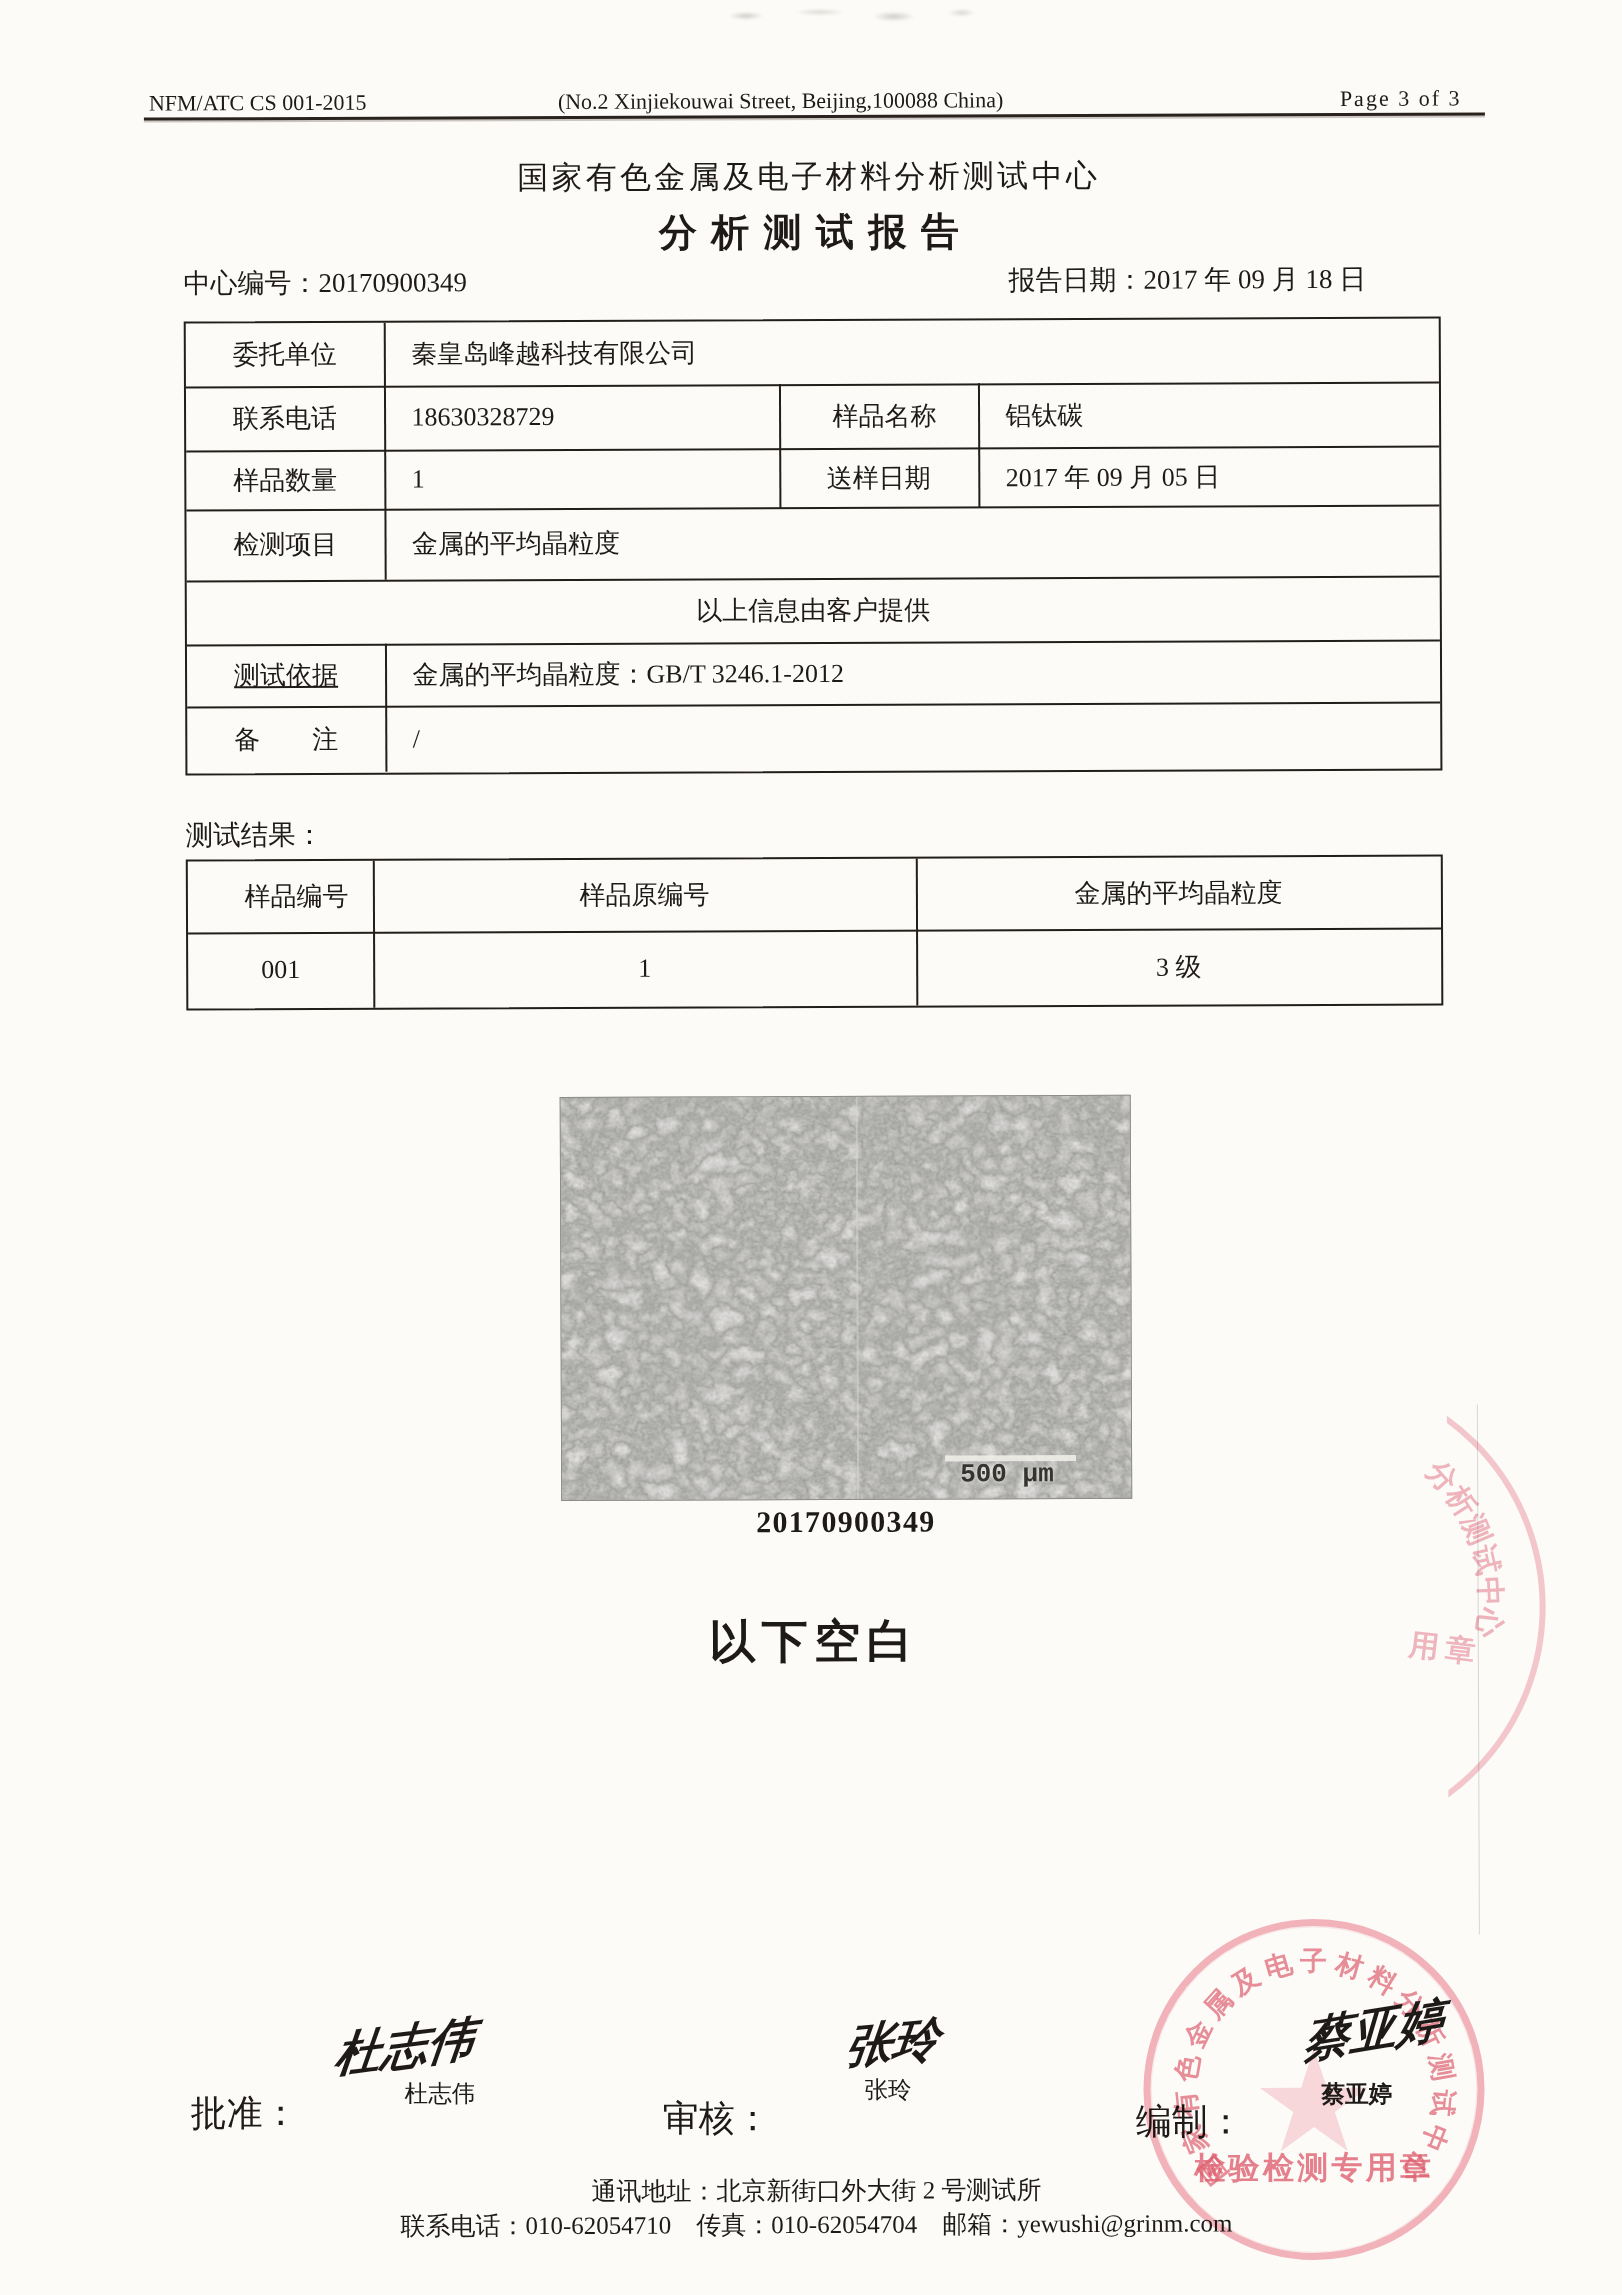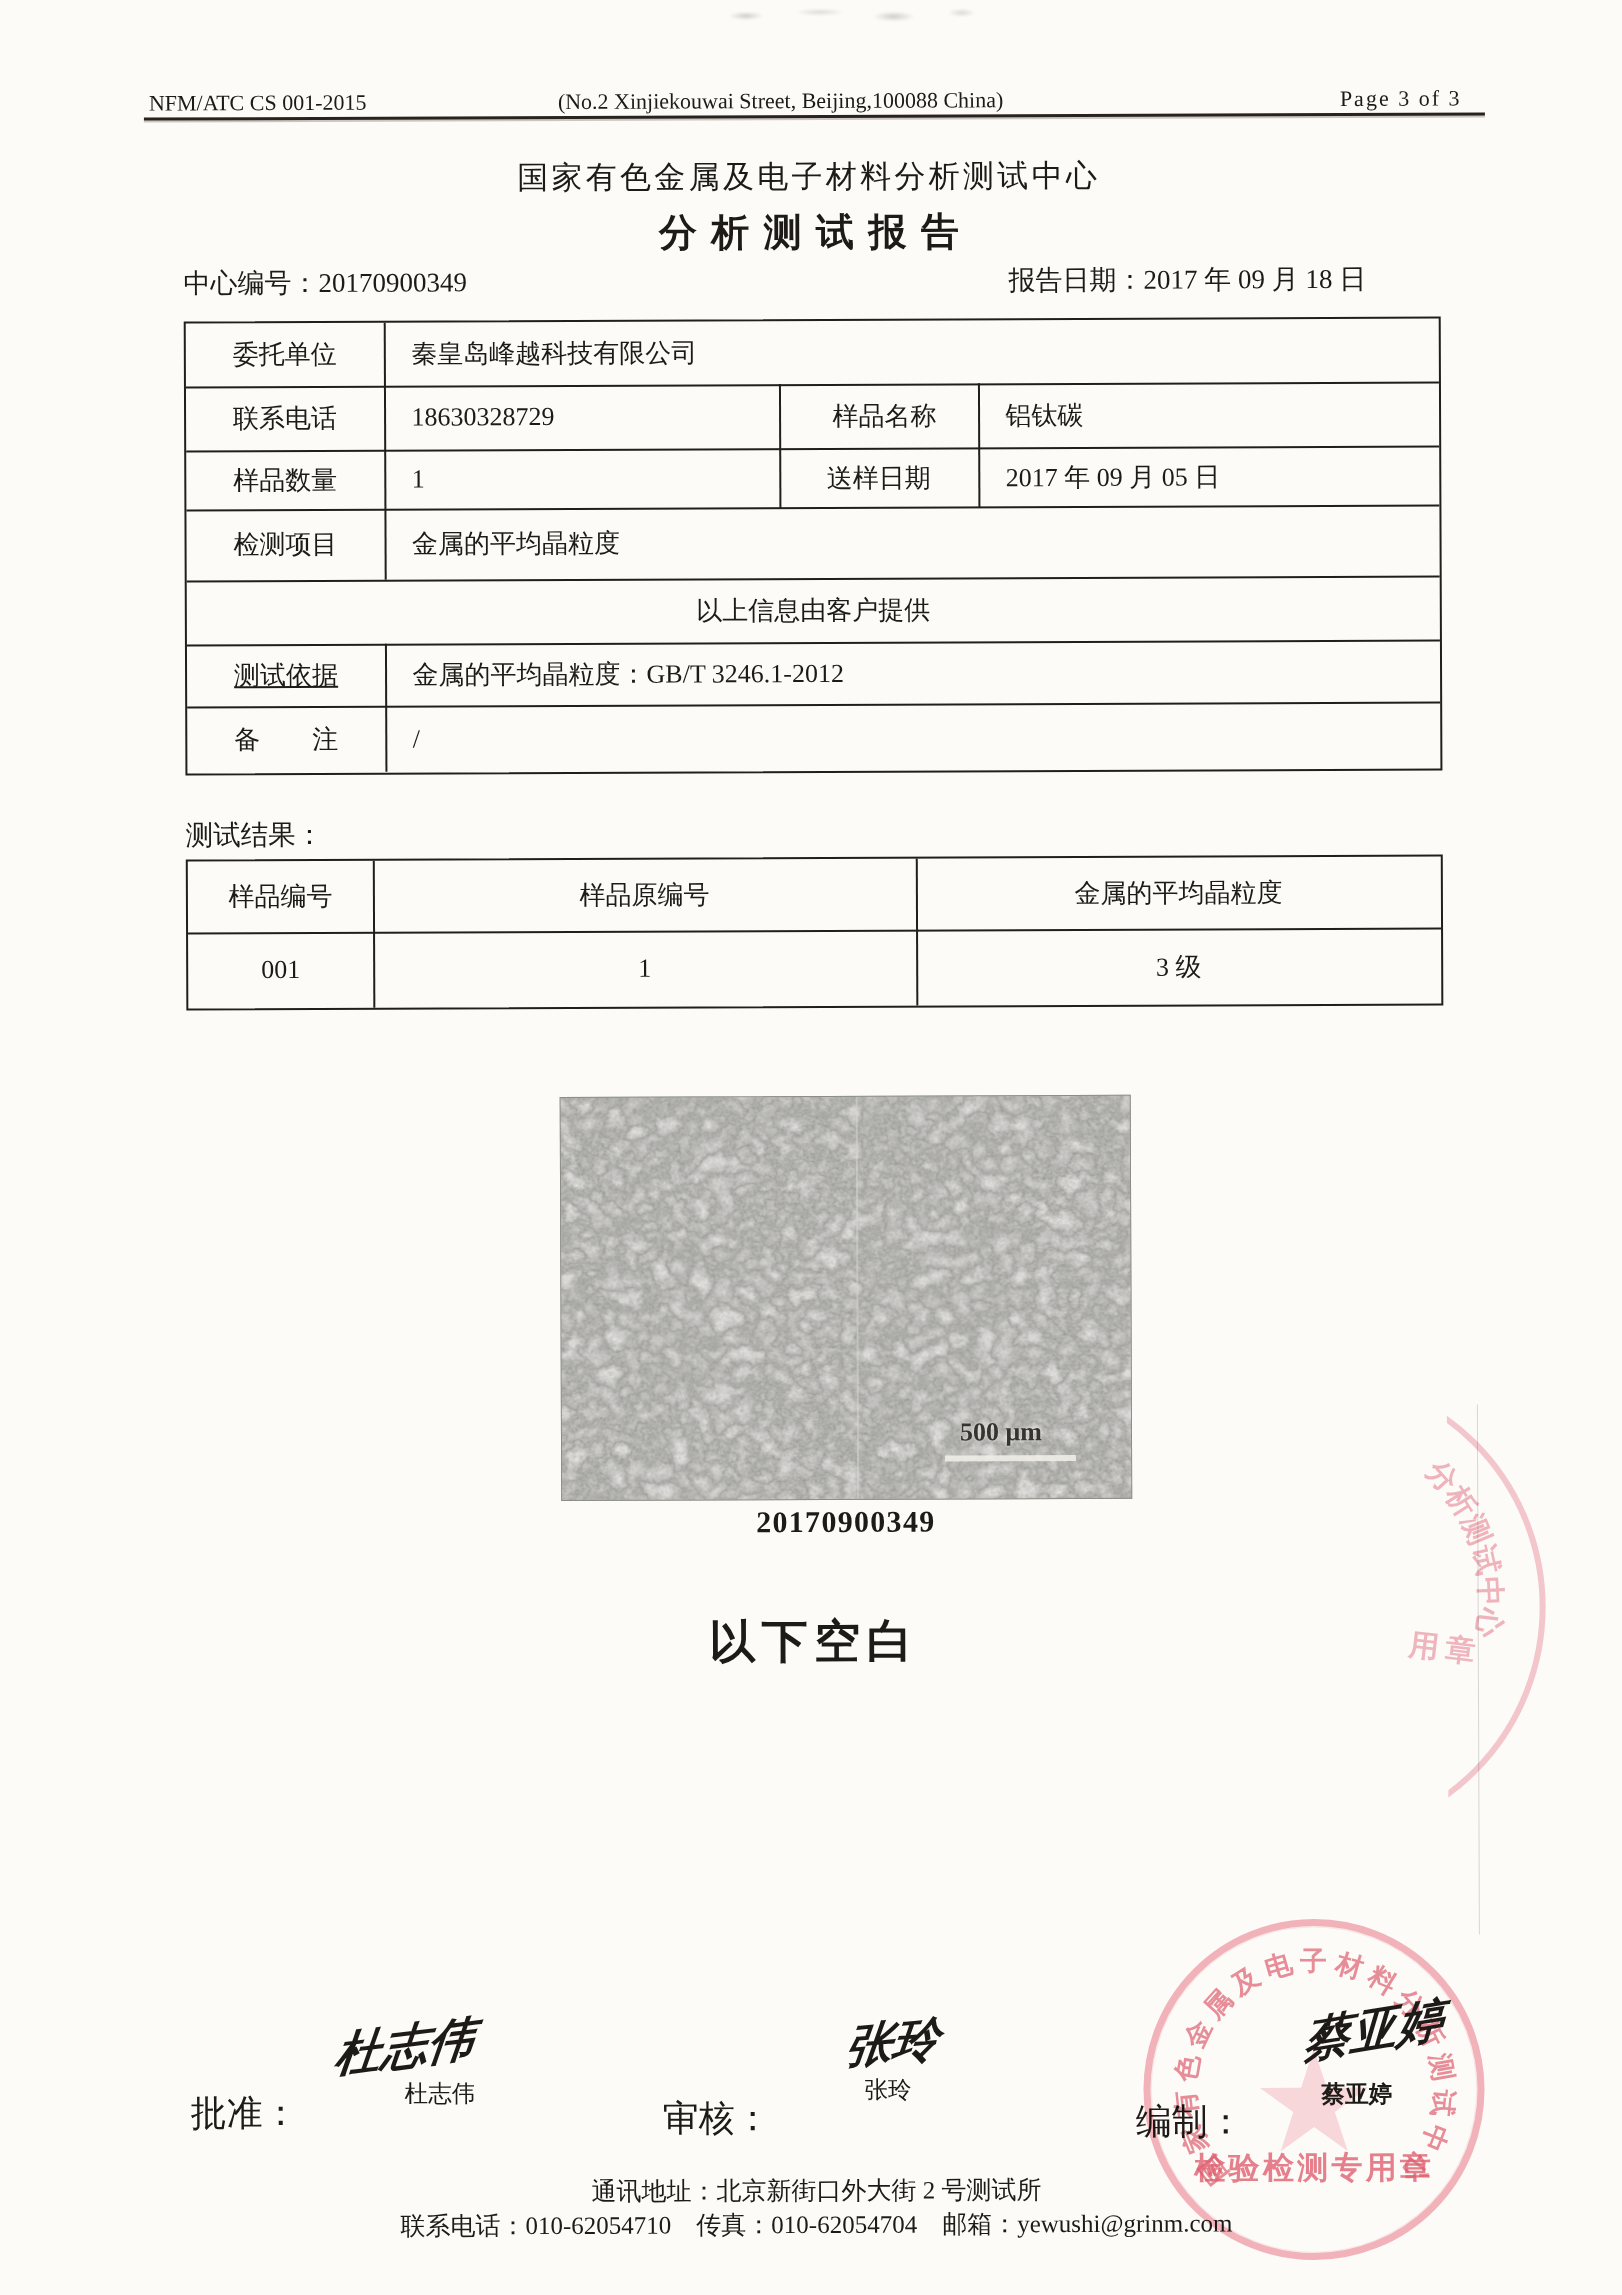--- a/index.html
+++ b/index.html
@@ -27,22 +27,22 @@
   .tbl{border:2.6px solid #221e1a;}
   .hline{position:absolute;left:0;right:0;height:2px;background:#221e1a;}
   .vline{position:absolute;width:2px;background:#221e1a;}
   .cell{position:absolute;display:flex;align-items:center;font-size:26px;white-space:nowrap;}
   .cell.center{justify-content:center;text-align:center;}
   .cell.value{padding-left:27.5px;}
   .sec-title{font-size:27.5px;font-weight:400;}
   
   .micro{border:0.7px solid #8d8d88;background:#a6a5a0;}
   .micro svg{display:block;width:100%;height:100%;}
-  .scalebar-label{font-family:Liberation Serif, serif;
-    font-size:26px;font-weight:700;color:#35342f;text-shadow:0 0 3.9px rgba(255,255,255,.8);}
+  .scalebar-label{font-family:Liberation Mono, monospace;
+    font-size:26px;font-weight:700;color:#35342f;text-shadow:0 0 3.9px rgba(255,255,255,.8);margin-top:42px;}
   .scalebar-line{height:5.9px;background:#f2f1ea;opacity:.85;}
   .fig-caption{font-size:30px;font-weight:700;letter-spacing:1.3px;}
   .blank-note{width:100%;text-align:center;font-size:46px;font-weight:700;letter-spacing:6.5px;}
   
   .sig-label{font-size:36px;}
   .sig-hand{font-size:47px;font-weight:700;font-style:italic;white-space:nowrap;
     font-family:"Liberation Serif","DejaVu Serif",serif;}
   .sig-print{font-size:23.6px;white-space:nowrap;}
   
   .footer-line{width:100%;text-align:center;font-size:25px;white-space:nowrap;}
@@ -122,21 +122,21 @@
     <div class="cell value" style="left:198px;top:383px;width:1055px;height:67px;">/</div>
   </div>
 
   <div class="abs sec-title" style="left:186px;top:815px;">测试结果：</div>
 
   <div class="abs tbl" style="left:186px;top:857px;width:1253px;height:147px;">
     <div class="hline" style="top:71px;"></div>
     <div class="vline" style="left:185px;top:0;height:147px;"></div>
     <div class="vline" style="left:728px;top:0;height:147px;"></div>
 
-    <div class="cell center" style="left:0;top:0;width:185px;height:71px;">样品编号</div>
+    <div class="cell center" style="left:16px;top:0;width:185px;height:71px;">样品编号</div>
     <div class="cell center" style="left:185px;top:0;width:543px;height:71px;">样品原编号</div>
     <div class="cell center" style="left:728px;top:0;width:525px;height:71px;">金属的平均晶粒度</div>
 
     <div class="cell center" style="left:0;top:71px;width:185px;height:76px;">001</div>
     <div class="cell center" style="left:185px;top:71px;width:543px;height:76px;">1</div>
     <div class="cell center" style="left:728px;top:71px;width:525px;height:76px;">3 级</div>
   </div>
 
   <div class="abs micro" style="left:559px;top:1096px;width:569px;height:402px;">
     <svg viewBox="0 0 870 615" preserveAspectRatio="none">

